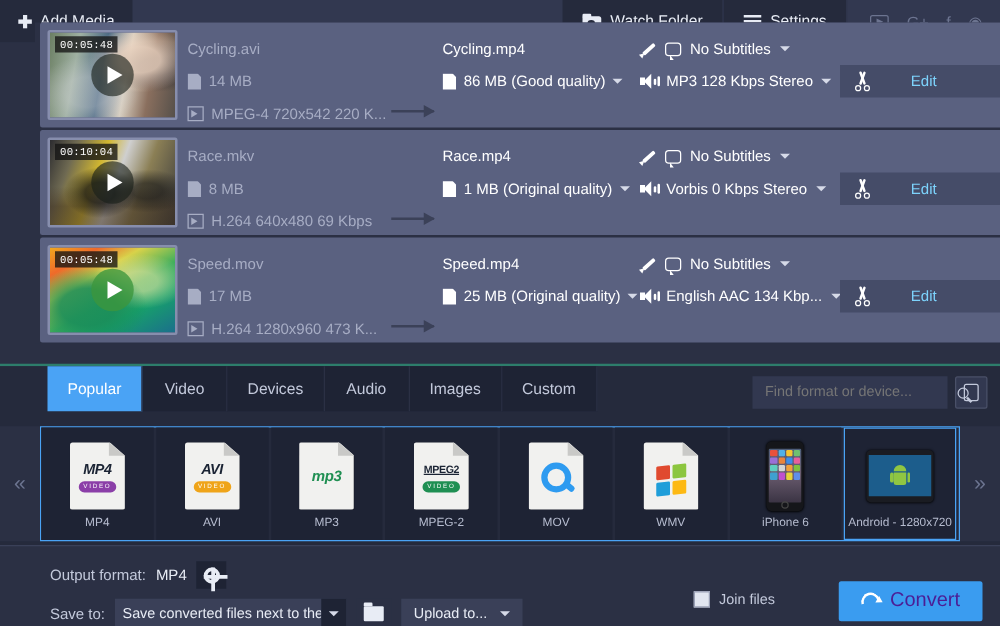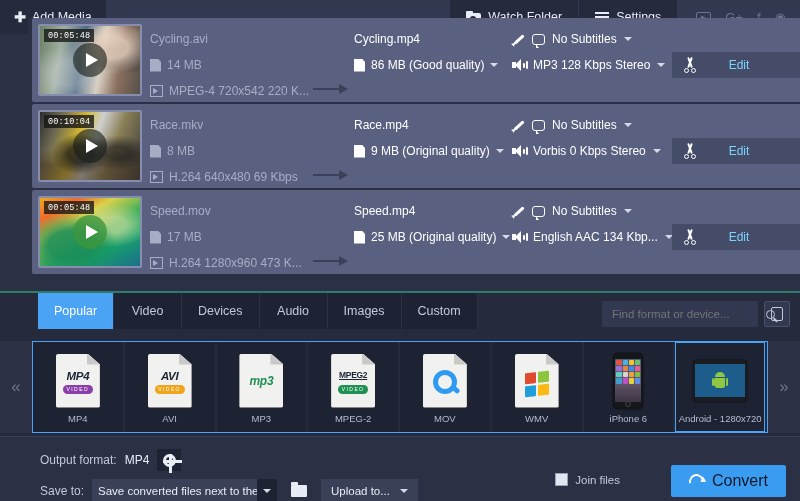--- a/index.html
+++ b/index.html
@@ -214,21 +214,21 @@
   .folderIco { width:16px; height:12px; background:#e8ecf5; border-radius:1px; position:relative;}
   .folderIco::before{ content:''; position:absolute; left:0; top:-3px; width:7px; height:3px; background:#e8ecf5; border-radius:1px 1px 0 0;}
   .uploadBtn { height:24px; background:#3a4058; display:flex; align-items:center; gap:10px; padding:0 10px; cursor:pointer;}
   .uploadBtn .txt{ color:#e8ecf5; font-size:11.5px; }
 
   .joinWrap { position:absolute; right:180px; top:36px; display:flex; align-items:center; gap:7px; cursor:pointer;}
   .chk { width:13px; height:13px; background:#e2e6f0; border:1px solid #9aa0b6; }
   .joinLbl { color:#c3c9db; font-size:11.5px; }
   .convertBtn { position:absolute; right:14px; top:28px; width:115px; height:32px; background:#3a9cf0;
     display:flex; align-items:center; justify-content:center; gap:8px; cursor:pointer; border-radius:2px;}
-  .convertBtn .lab { color:#0f172a; font-size:16px; }
+  .convertBtn .lab { color:#4c1d95; font-size:16px; }
   .cicon { width:15px; height:15px; border:2.4px solid #fff; border-radius:50%;
      border-right-color:transparent; border-bottom-color:transparent; transform:rotate(30deg); position:relative;}
   .cicon::after{ content:''; position:absolute; left:9px; top:-2px; border-left:5px solid #fff;
      border-top:3px solid transparent; border-bottom:3px solid transparent;}
 </style>
 </head>
 <body>
 
 <div id="app">
 
@@ -336,21 +336,21 @@
         <div class="line">
           <span class="ico-film"></span>
           <span>H.264 640x480 69 Kbps</span>
         </div>
       </div>
       <div class="arrow"></div>
       <div class="dstCol">
         <div class="line name-line">Race.mp4</div>
         <div class="line">
           <span class="ico-doc w"></span>
-          <span>9 MB (Original quality)</span>
+          <span>1 MB (Original quality)</span>
           <span class="caret"></span>
         </div>
       </div>
       <div class="subsSel">
         <span class="ico-pencil"></span>
         <span class="ico-sub"></span>
         <span>No Subtitles</span>
         <span class="caret"></span>
       </div>
       <div class="audSel">

